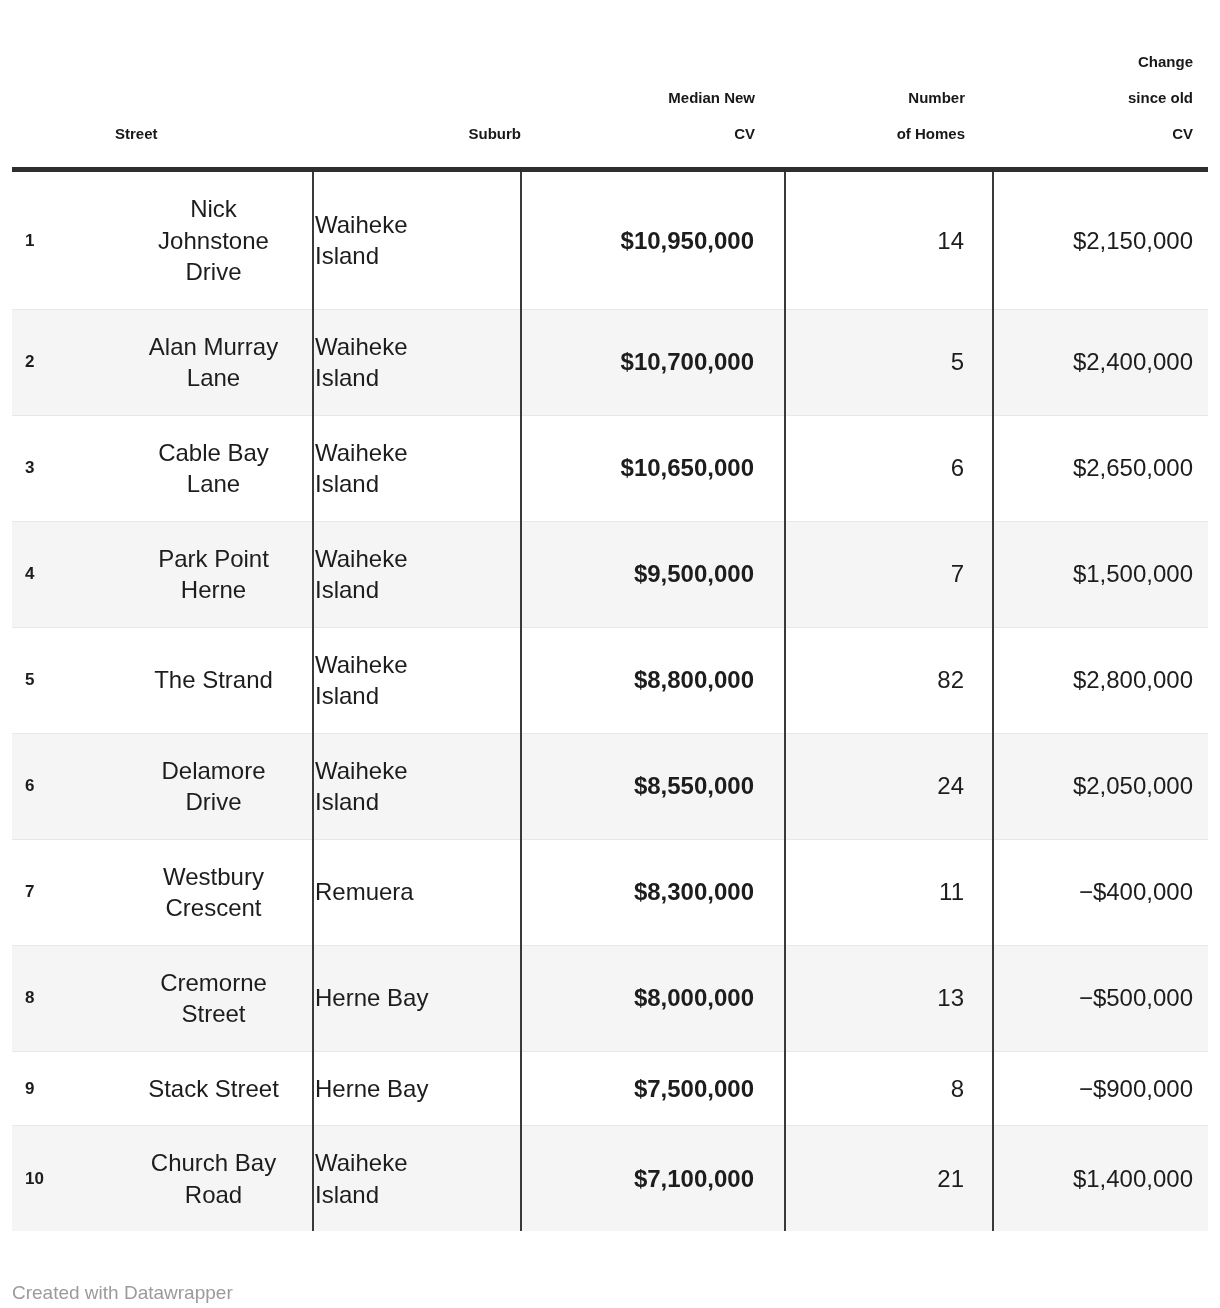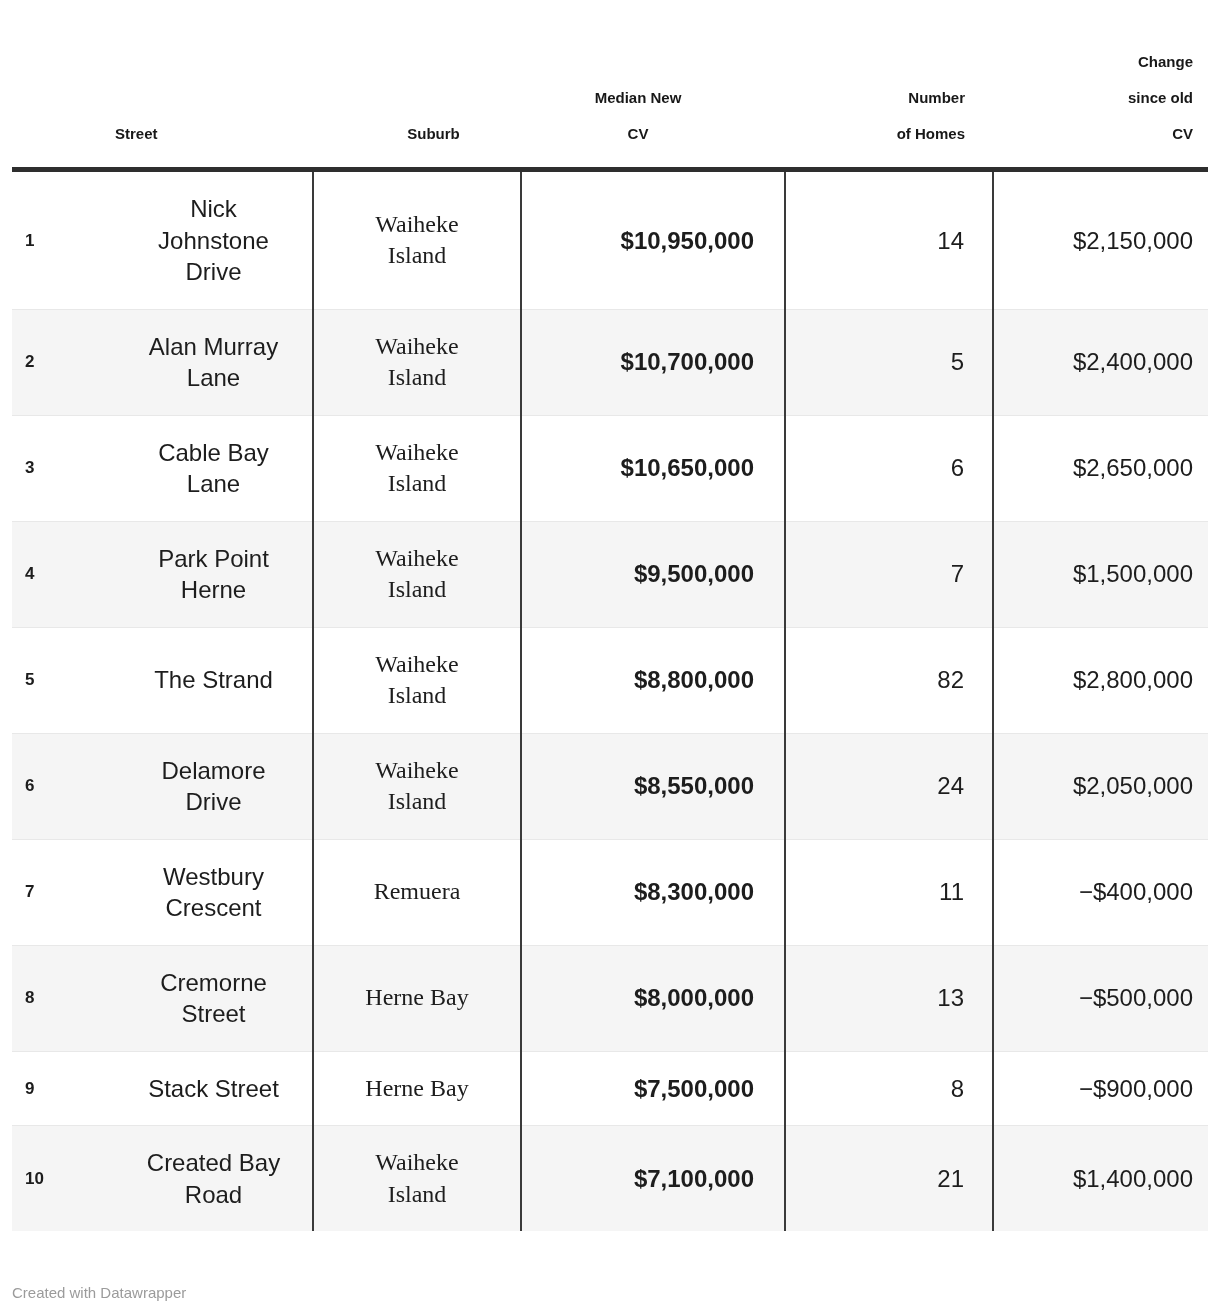--- a/index.html
+++ b/index.html
@@ -33,22 +33,22 @@
   thead th {
     vertical-align: bottom;
     padding: 44px 0 15px 0;
     font-size: 15px;
     font-weight: 700;
     line-height: 36px;
     white-space: pre-line;
     color: #181818;
   }
   th.col-street { text-align: left; margin-top: 44px; }
-  th.col-suburb { text-align: center; padding-left: 33px; }
-  th.col-median_new_cv { text-align: center; padding-right: 30px; }
+  th.col-suburb { text-align: right; padding-left: 33px; }
+  th.col-median_new_cv { text-align: right; padding-right: 30px; }
   th.col-number_of_homes { text-align: right; padding-right: 28px; }
   th.col-change_since_old_cv { text-align: right; padding-right: 15px; }
 
   tbody tr { background: #ffffff; }
   tbody tr:nth-child(even) { background: var(--row-stripe, #f5f5f5); }
   tbody tr + tr { border-top: 1px solid var(--row-divider, #e8e8e8); }
 
   tbody td {
     font-size: 24px;
     line-height: 31.5px;
@@ -58,23 +58,22 @@
   }
   td.col-rank {
     font-size: 17px;
     font-weight: 700;
     text-align: left;
     padding-left: 13px;
   }
   td.col-street { text-align: center; }
   td.col-street .wrapbox { display: inline-block; max-width: 150px; }
   td.col-suburb {
-    text-align: center;
-    border-left: 2px solid var(--column-divider, #3a3a3a);
-    font-family: Liberation Serif, serif;
+    text-align: left;
+    border-left: 2px solid var(--column-divider, #3a3a3a);
   }
   td.col-suburb .wrapbox { display: inline-block; max-width: 135px; }
   td.col-median_new_cv {
     text-align: right;
     padding-right: 30px;
     font-weight: 700;
     border-left: 2px solid var(--column-divider, #3a3a3a);
     margin-left: 28px;
   }
   td.col-number_of_homes {
@@ -83,21 +82,21 @@
     border-left: 2px solid var(--column-divider, #3a3a3a);
   }
   td.col-change_since_old_cv {
     text-align: right;
     padding-right: 15px;
     border-left: 2px solid var(--column-divider, #3a3a3a);
   }
 
   .attribution {
     margin: 50px 0 0 12px;
-    font-size: 15px;
+    font-size: 19px;
     line-height: 24px;
     color: var(--attribution, #9b9b9b);
     text-decoration: none;
     display: inline-block;
     cursor: pointer;
   }
 </style>
 </head>
 <body>
 
@@ -193,21 +192,21 @@
         <tr>
           <td class="col-rank">9</td>
           <td class="col-street"><span class="wrapbox">Stack Street</span></td>
           <td class="col-suburb"><span class="wrapbox">Herne Bay</span></td>
           <td class="col-median_new_cv">$7,500,000</td>
           <td class="col-number_of_homes">8</td>
           <td class="col-change_since_old_cv">−$900,000</td>
         </tr>
         <tr>
           <td class="col-rank">10</td>
-          <td class="col-street"><span class="wrapbox">Created Bay Road</span></td>
+          <td class="col-street"><span class="wrapbox">Church Bay Road</span></td>
           <td class="col-suburb"><span class="wrapbox">Waiheke Island</span></td>
           <td class="col-median_new_cv">$7,100,000</td>
           <td class="col-number_of_homes">21</td>
           <td class="col-change_since_old_cv">$1,400,000</td>
         </tr>
       </tbody>
   </table>
 
   <a class="attribution">Created with Datawrapper</a>
 </div>

